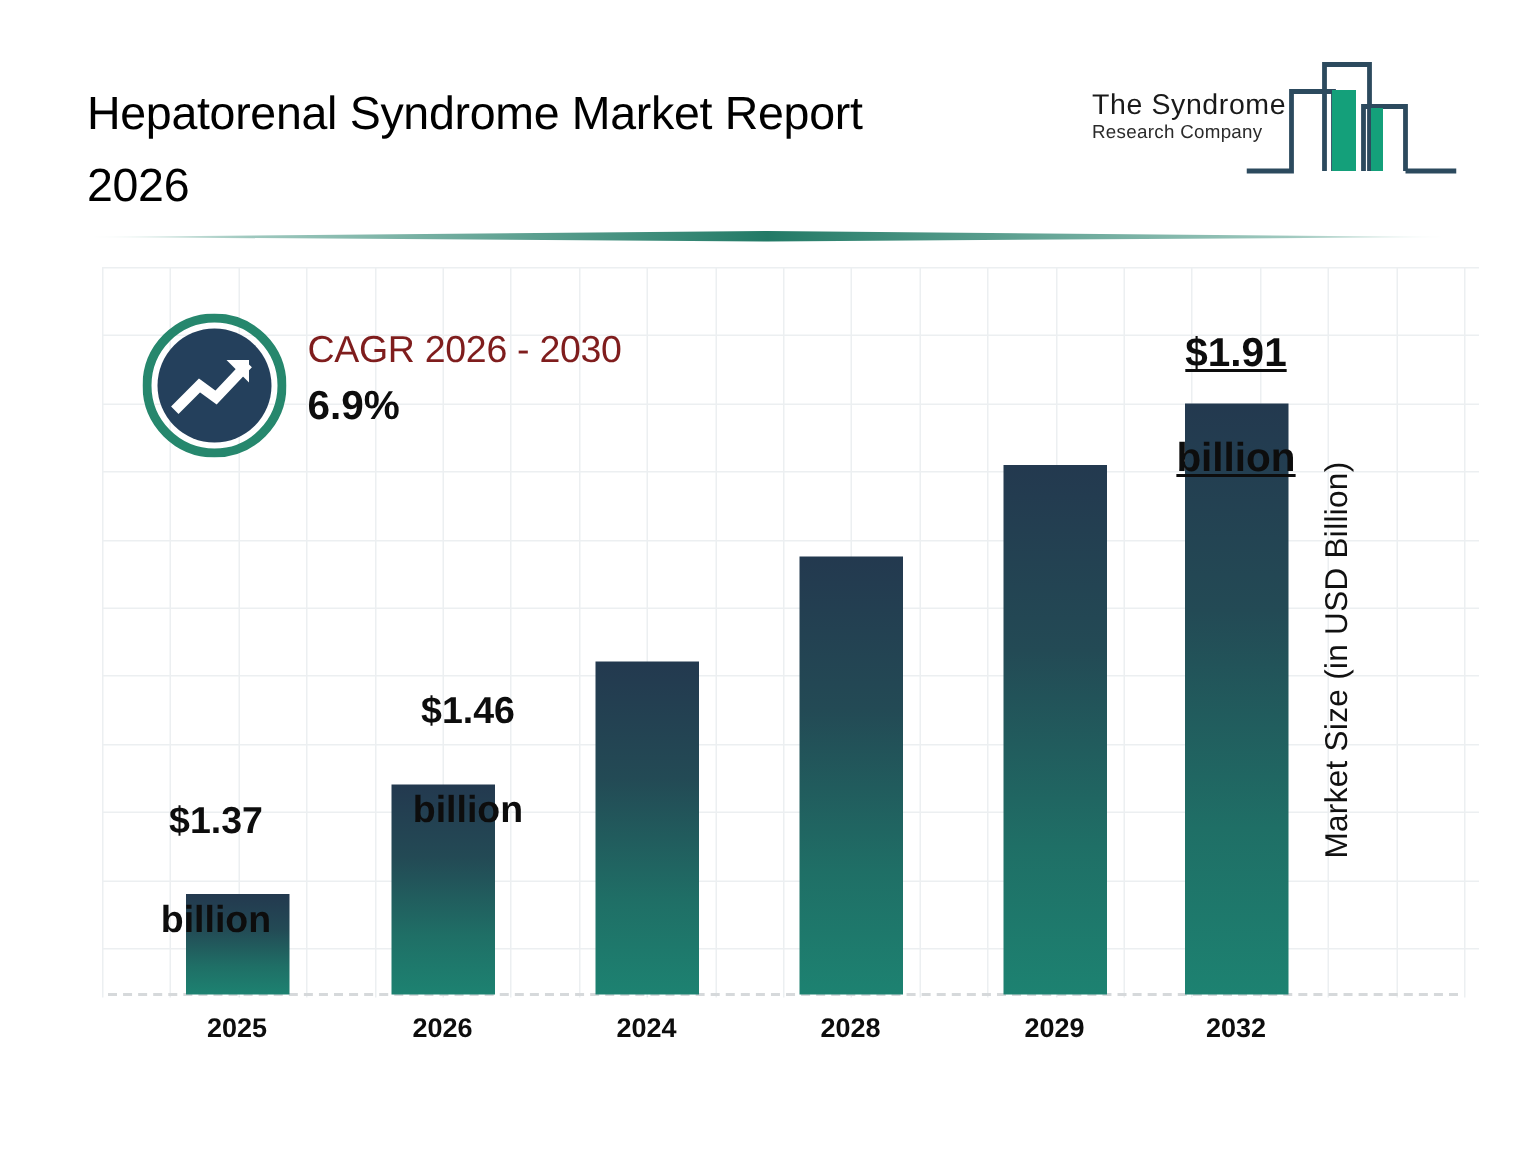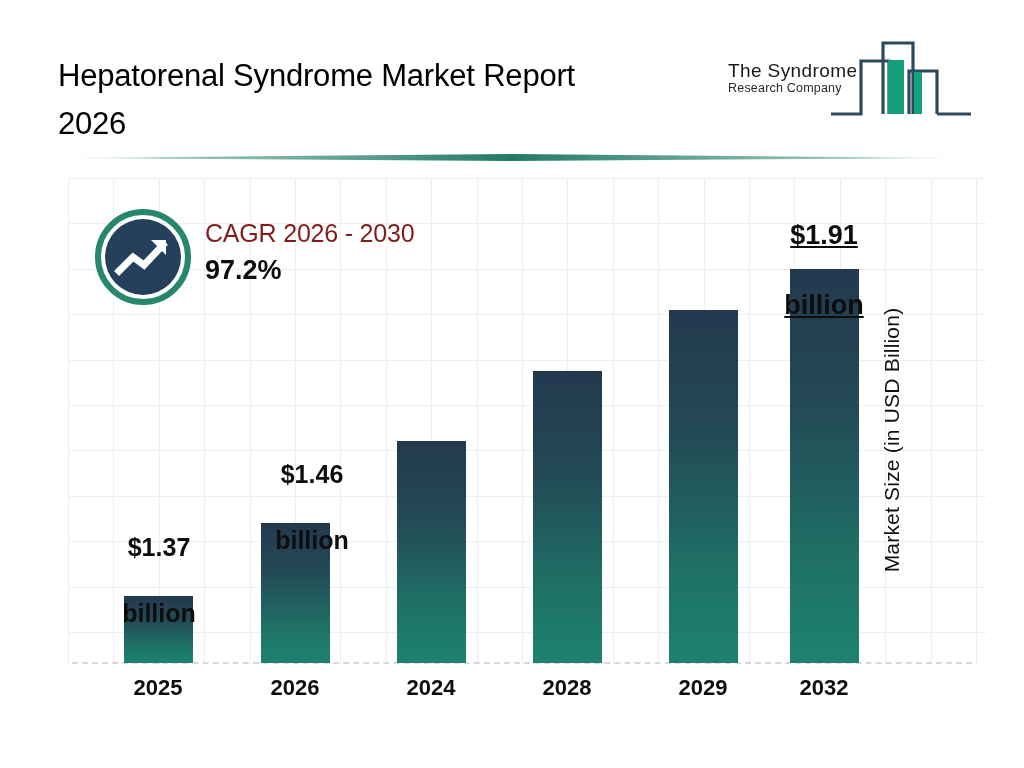--- a/index.html
+++ b/index.html
@@ -131,21 +131,21 @@
     font-size: 27px;
     line-height: 35px;
     text-decoration: underline;
   }
 
   .xtick {
     position: absolute;
     top: 675px;
     width: 120px;
     text-align: center;
-    font-size: 22px;
+    font-size: 18px;
     font-weight: bold;
     color: #0d0d0d;
   }
 
   #ylabel {
     position: absolute;
     left: 880px;
     top: 280px;
     width: 320px;
     text-align: center;
@@ -264,21 +264,21 @@
 
     <div id="baseline"></div>
 
     <div class="bar" style="left:124px; top:596px; width:69px; height:67px;"></div>
     <div class="bar" style="left:261px; top:523px; width:69px; height:140px;"></div>
     <div class="bar" style="left:397px; top:441px; width:69px; height:222px;"></div>
     <div class="bar" style="left:533px; top:371px; width:69px; height:292px;"></div>
     <div class="bar" style="left:669px; top:310px; width:69px; height:353px;"></div>
     <div class="bar" style="left:790px; top:269px; width:69px; height:394px;"></div>
 
-    <div class="bar-label" style="left:99px; top:498px; width:120px;">
+    <div class="bar-label" style="left:84px; top:498px; width:120px;">
       <span>$1.37</span><br>
       <span>billion</span>
     </div>
 
     <div class="bar-label" style="left:252px; top:425px; width:120px;">
       <span>$1.46</span><br>
       <span>billion</span>
     </div>
 
     <div class="bar-label big" style="left:764px; top:183px; width:120px;">
@@ -299,17 +299,17 @@
       <circle cx="48" cy="48" r="45" fill="none" stroke="#26876d" stroke-width="6"></circle>
       <circle cx="48" cy="48" r="38" fill="#24405c"></circle>
       <g fill="none" stroke="#ffffff" stroke-width="7" stroke-linecap="square" stroke-linejoin="miter">
         <path d="M24,62 L38,48 L49,56 L68,36"></path>
       </g>
       <path d="M56,31 L71,31 L71,46 Z" fill="#ffffff"></path>
     </svg>
 
     <div id="cagr-text">
       <div id="cagr-period">CAGR 2026 - 2030</div>
-      <div id="cagr-value">97.2%</div>
+      <div id="cagr-value">6.9%</div>
     </div>
 
   </div>
 </div>
 
 </body></html>

